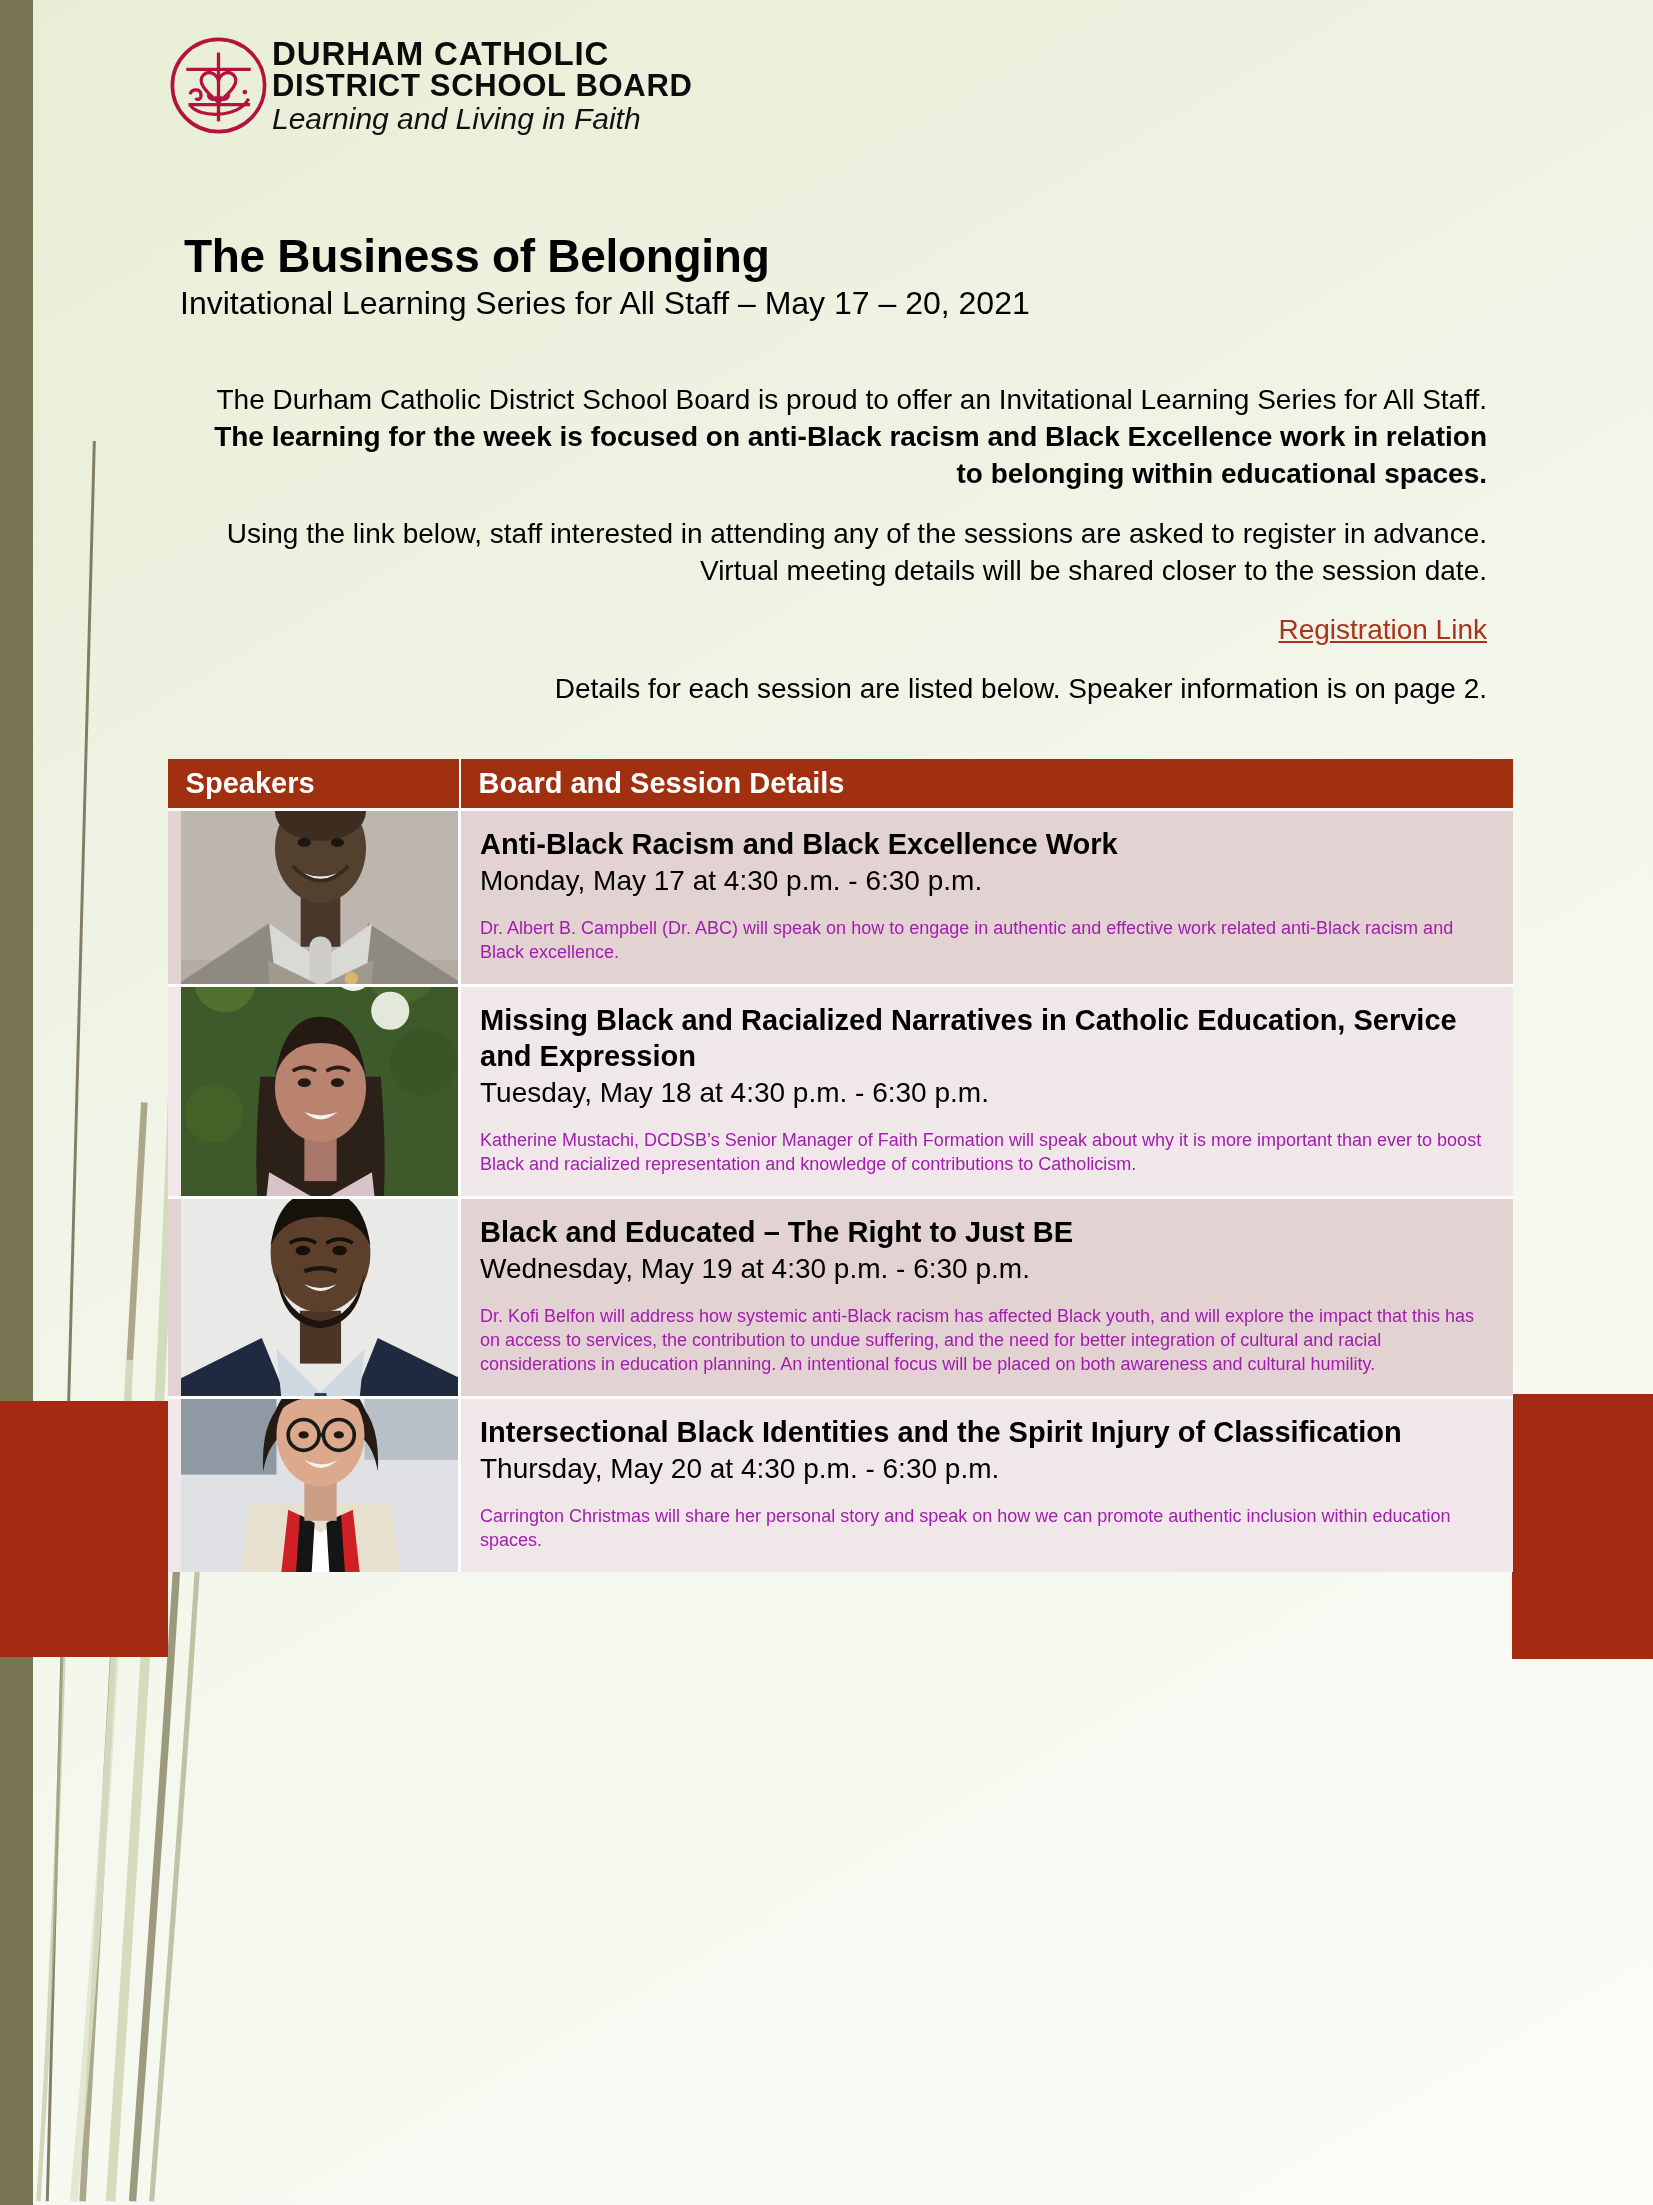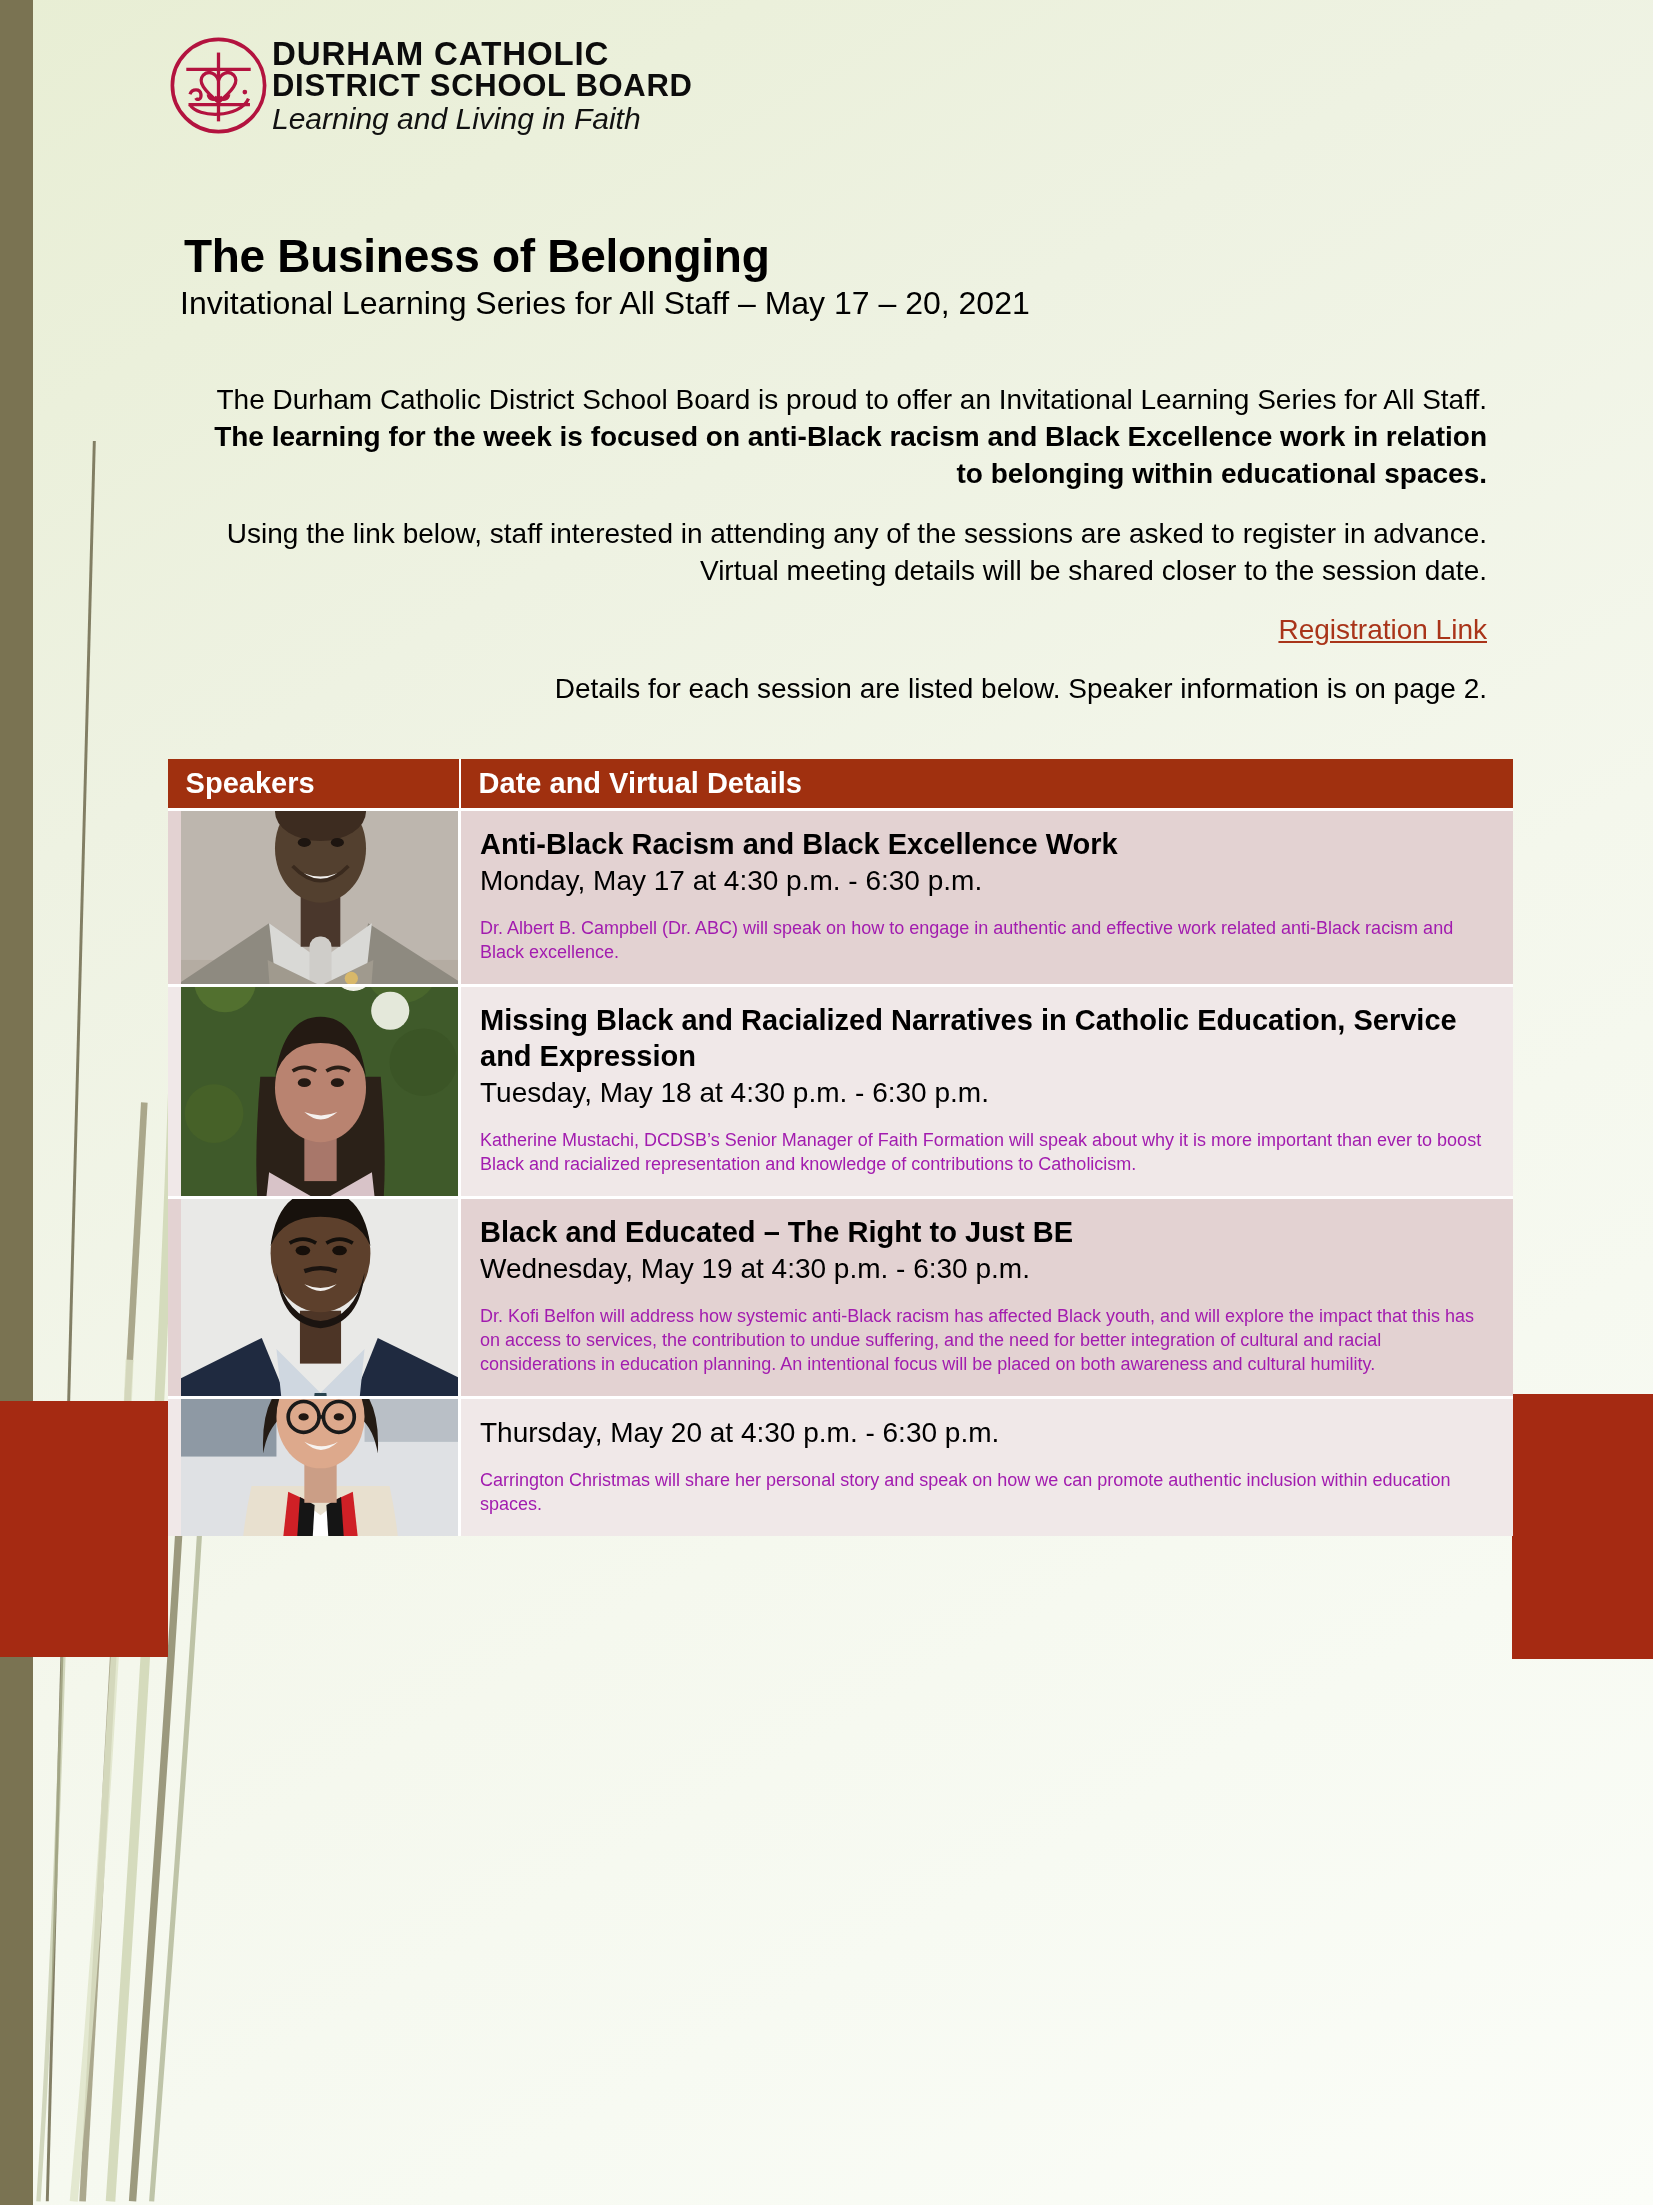--- a/index.html
+++ b/index.html
@@ -272,21 +272,21 @@
     <p class="para"><span>The Durham Catholic District School Board is proud to offer an Invitational Learning Series for All Staff. </span><b>The learning for the week is focused on anti-Black racism and Black Excellence work in relation to belonging within educational spaces.</b></p>
     <p class="para">Using the link below, staff interested in attending any of the sessions are asked to register in advance. Virtual meeting details will be shared closer to the session date.</p>
     <a class="link">Registration Link</a>
     <p class="para">Details for each session are listed below. Speaker information is on page 2.</p>
   </div>
 
   <div class="table">
 
     <div class="thead">
       <div class="th-speakers">Speakers</div>
-      <div class="th-details">Date and Virtual Details</div>
+      <div class="th-details">Board and Session Details</div>
     </div>
 
     <div class="trow row-alt-a">
       <div class="cell-photo">
         <div class="photo">
           <svg width="279" height="100%" viewBox="0 0 380 430" preserveAspectRatio="xMidYMid slice">
             <rect width="380" height="430" fill="#bdb6ae"></rect>
             <rect y="300" width="380" height="130" fill="#b4aca2"></rect>
             <path d="M0 330 L120 250 L175 430 L0 430 Z" fill="#8e8a80"></path>
             <path d="M380 330 L255 250 L205 430 L380 430 Z" fill="#8e8a80"></path>
@@ -393,20 +393,21 @@
             <circle cx="167" cy="146" r="21" fill="none" stroke="#1a1a1a" stroke-width="5"></circle>
             <circle cx="215" cy="146" r="21" fill="none" stroke="#1a1a1a" stroke-width="5"></circle>
             <line x1="188" y1="146" x2="194" y2="146" stroke="#1a1a1a" stroke-width="5"></line>
             <ellipse cx="167" cy="146" rx="7" ry="5" fill="#201712"></ellipse>
             <ellipse cx="215" cy="146" rx="7" ry="5" fill="#201712"></ellipse>
             <path d="M168 180 q22 22 46 0 q-22 12 -46 0 z" fill="#f7f3f0"></path>
           </svg>
         </div>
       </div>
       <div class="cell-text">
+        <p class="sess-title">Intersectional Black Identities and the Spirit Injury of Classification</p>
         <p class="sess-when">Thursday, May 20 at 4:30 p.m. - 6:30 p.m.</p>
         <p class="sess-desc">Carrington Christmas will share her personal story and speak on how we can promote authentic inclusion within education spaces.</p>
       </div>
     </div>
 
   </div>
 </div>
 
 
 </body></html>

